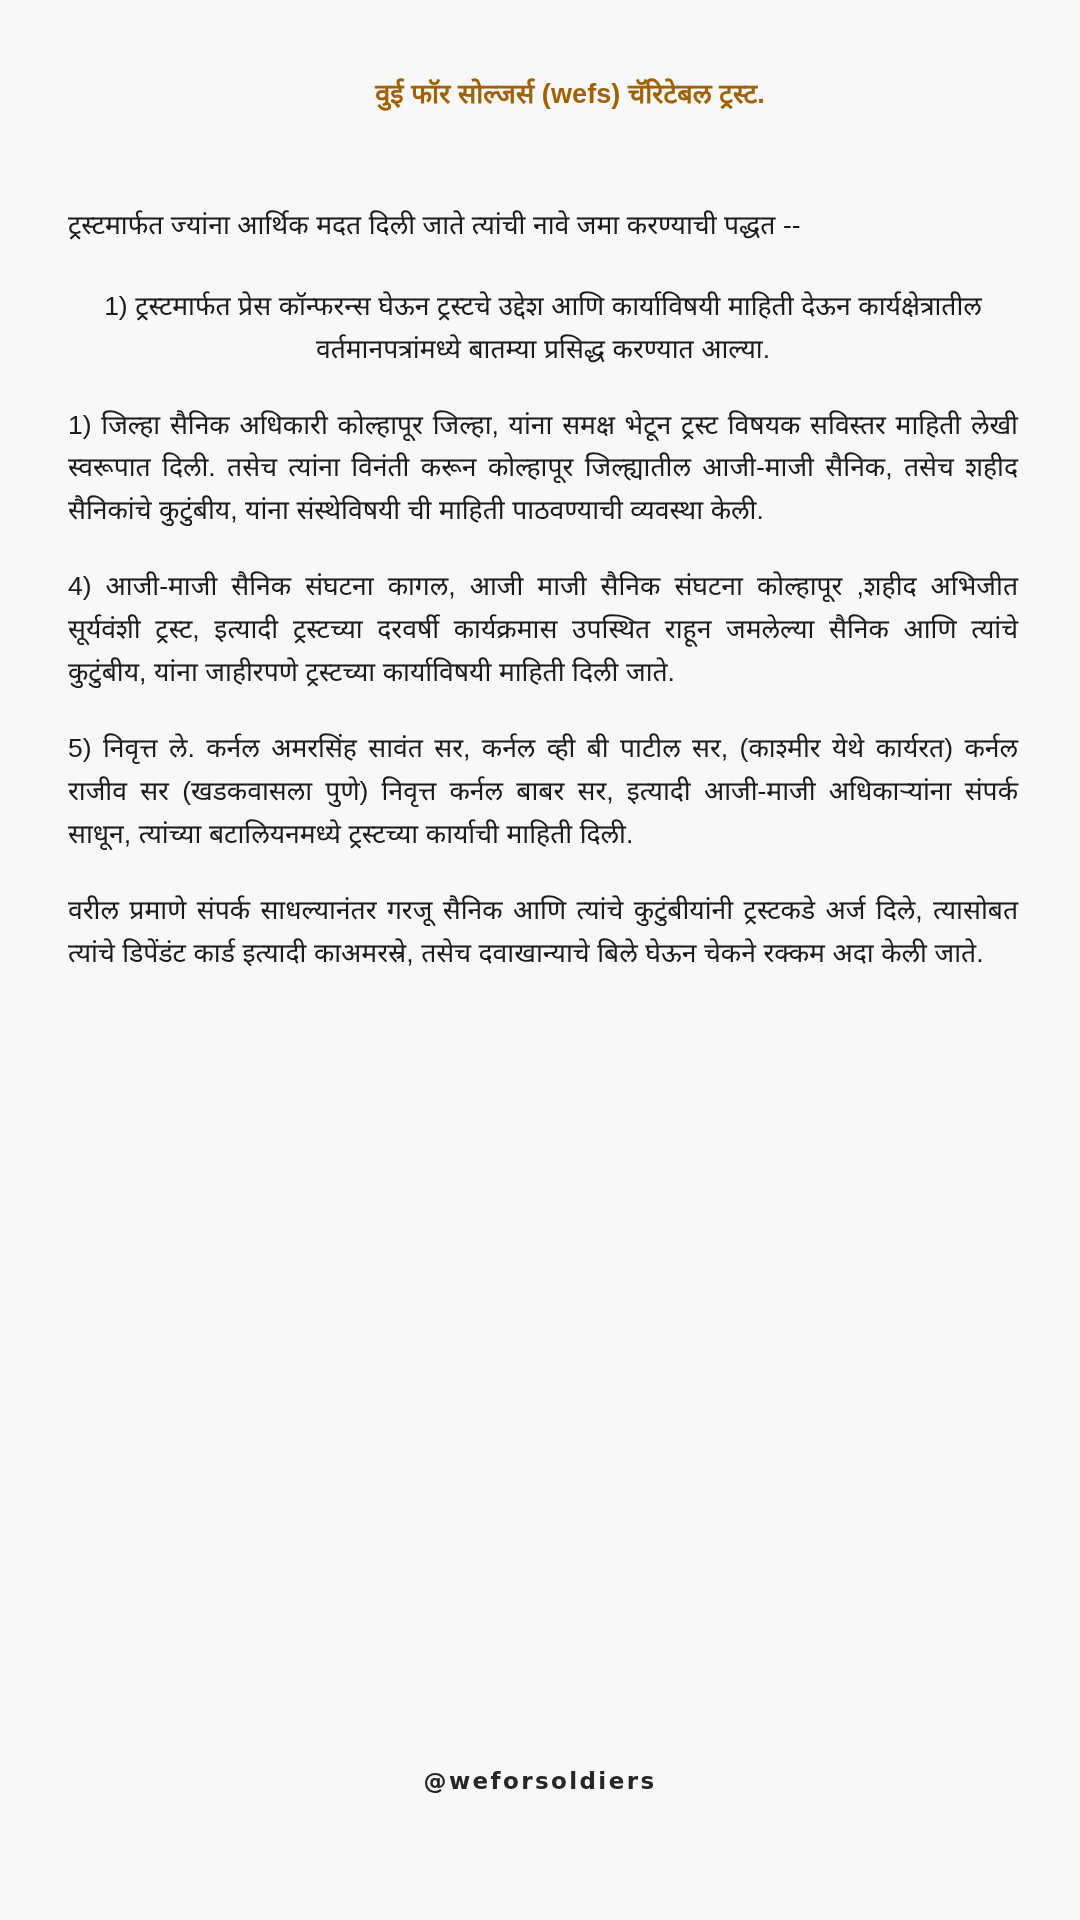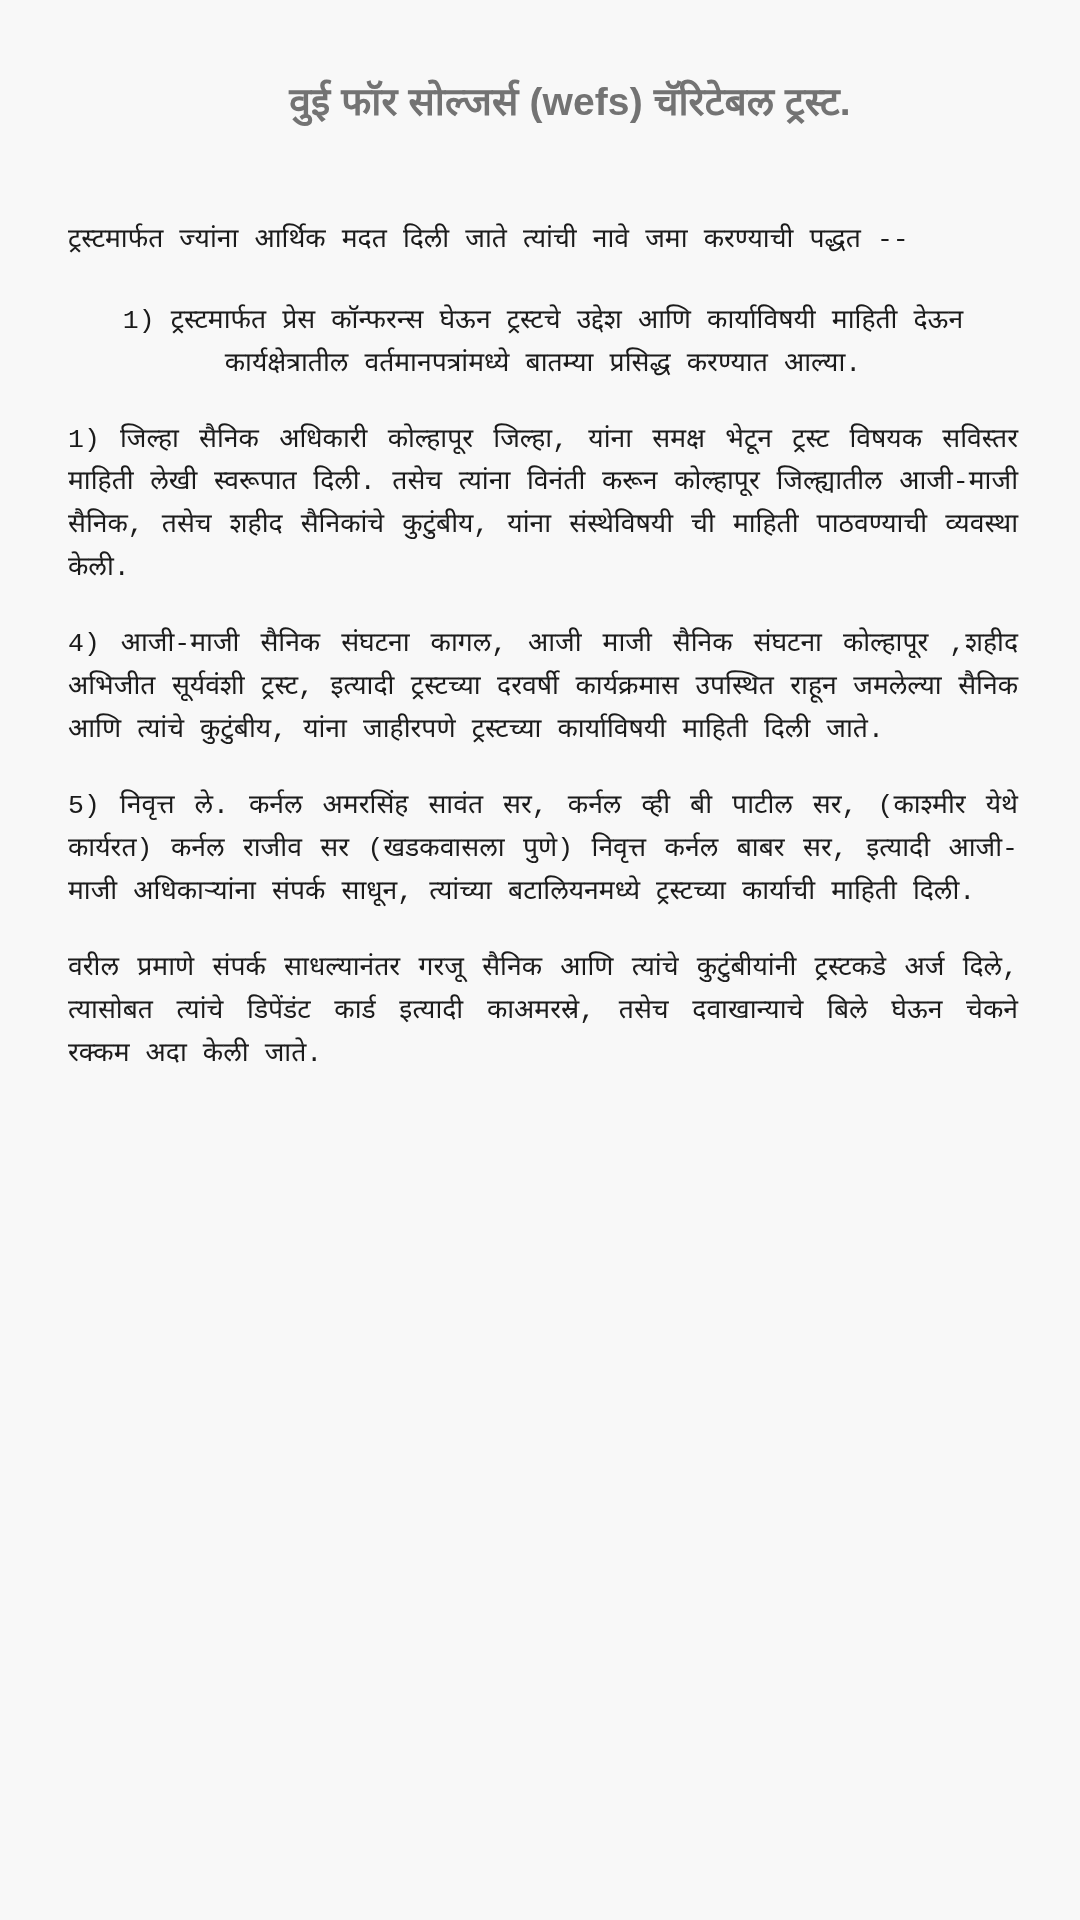--- a/index.html
+++ b/index.html
@@ -19,43 +19,42 @@
   .page {
     position: relative;
     width: 1080px;
     height: 1920px;
     box-sizing: border-box;
     display: flex;
     flex-direction: column;
   }
   .doc-title {
     text-align: center;
-    font-size: 39px;
+    font-size: 27px;
     font-weight: 700;
     line-height: 1.25;
-    color: #737373;
+    color: #a16207;
     margin: 0;
     padding-top: 78px;
     padding-left: 60px;
     letter-spacing: 0.1px;
   }
   .body-area {
     padding: 0 62px 0 68px;
     margin-top: 92px;
     flex: 0 0 auto;
   }
   .para {
     font-size: 26.5px;
     line-height: 1.62;
     color: #1b1b1b;
     margin: 0 0 33px 0;
     text-align: justify;
     text-justify: inter-word;
     word-spacing: 0.2px;
-    font-family: Liberation Mono, monospace;
   }
   .para:last-child {
     margin-bottom: 0;
   }
   .para.intro {
     text-align: left;
     margin-bottom: 38px;
   }
   .para.item-1 {
     text-align: center;
@@ -100,14 +99,17 @@
 
 
     <p class="para item-4">4) आजी-माजी सैनिक संघटना कागल, आजी माजी सैनिक संघटना कोल्हापूर ,शहीद अभिजीत सूर्यवंशी ट्रस्ट, इत्यादी ट्रस्टच्या दरवर्षी कार्यक्रमास उपस्थित राहून जमलेल्या सैनिक आणि त्यांचे कुटुंबीय, यांना जाहीरपणे ट्रस्टच्या कार्याविषयी माहिती दिली जाते.</p>
 
     <p class="para item-5">5)  निवृत्त ले. कर्नल अमरसिंह सावंत सर, कर्नल व्ही बी पाटील सर, (काश्मीर येथे कार्यरत) कर्नल राजीव सर (खडकवासला पुणे) निवृत्त कर्नल बाबर सर, इत्यादी आजी-माजी अधिकाऱ्यांना संपर्क साधून, त्यांच्या बटालियनमध्ये ट्रस्टच्या कार्याची माहिती दिली.</p>
 
     <p class="para closing">वरील प्रमाणे संपर्क साधल्यानंतर गरजू सैनिक आणि त्यांचे कुटुंबीयांनी ट्रस्टकडे अर्ज दिले, त्यासोबत त्यांचे डिपेंडंट कार्ड इत्यादी काअमरस्रे, तसेच दवाखान्याचे बिले घेऊन चेकने रक्कम अदा केली जाते.</p>
 
   </div>
 
+  <div class="footer">
+    <span class="handle">@weforsoldiers</span>
+  </div>
 
 </div>
 
 </body></html>

